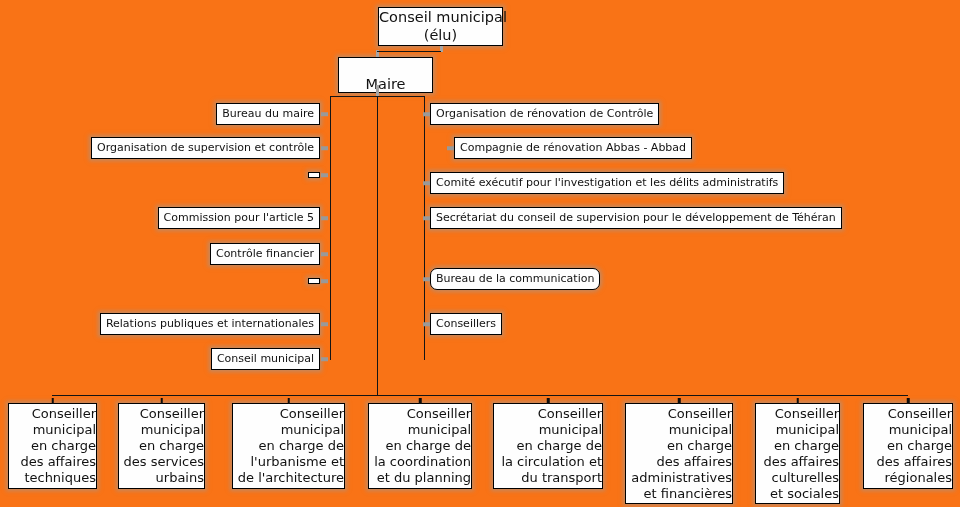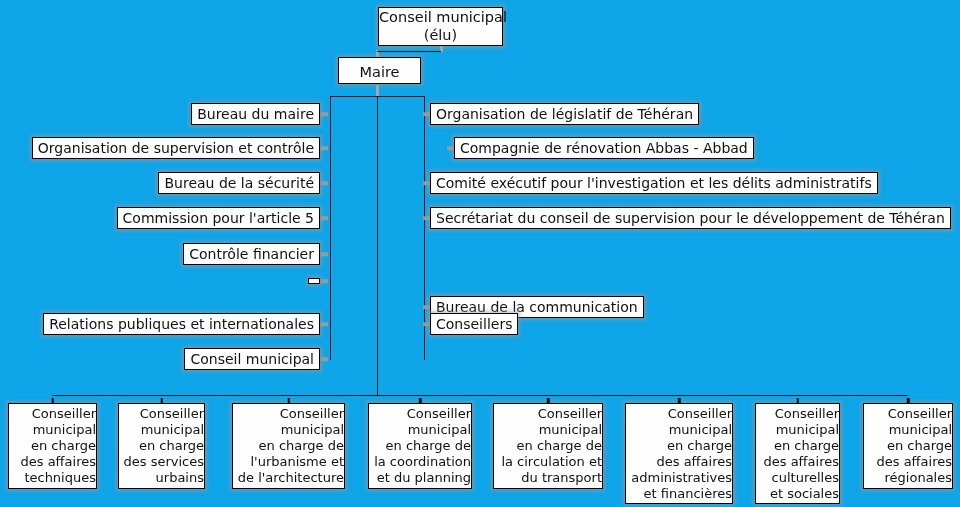--- a/index.html
+++ b/index.html
@@ -1,44 +1,44 @@
 <!DOCTYPE html>
 <html><head>
 <meta charset="utf-8">
 <style>
   html,body{margin:0;padding:0;background:#000;}
   .stage{
     position:relative;
     width:960px;height:507px;
-    background:#0ea5e9;
+    background:#f97316;
     overflow:hidden;
     font-family:"DejaVu Sans","Liberation Sans",sans-serif;
     color:#111;
   }
   .nbox{
     position:absolute;
     box-sizing:border-box;
     background:#fefefe;
     border:1.5px solid #000;
     box-shadow:0 0 4px 2px rgba(155,155,155,0.55);
-    font-size:14px;
+    font-size:11px;
     line-height:16px;
     padding:2px 5px;
     white-space:nowrap;
     text-align:center;
   }
   .b-left{right:640px;}
   .b-right{left:430px;}
   .b-root{
     left:378px;top:7px;width:125px;min-height:38px;
     font-size:14.5px;line-height:17.5px;white-space:pre;padding:1px 0;
   }
   .b-maire{
-    left:338px;top:57px;width:83px;height:27px;
-    font-size:14.5px;line-height:19px;padding:5px 0;
+    left:338px;top:57px;width:95px;height:27px;
+    font-size:14.5px;line-height:19px;padding:17px 0;
   }
   .b-dep{
     top:403px;
     font-size:13px;
     line-height:15.9px;
     white-space:pre;
     padding:2px 0;
     text-align:right;
   }
   .stub{
@@ -69,32 +69,32 @@
 
   <div class="trunk" style="left:377px;top:51px;width:64px;height:1px;"></div>
   <div class="trunk" style="left:330px;top:96px;width:95px;height:1px;"></div>
   <div class="trunk" style="left:330px;top:96px;width:1px;height:264px;"></div>
   <div class="trunk" style="left:424px;top:96px;width:1px;height:264px;"></div>
   <div class="trunk" style="left:377px;top:97px;width:1px;height:298px;"></div>
   <div class="trunk" style="left:52px;top:395px;width:856px;height:1px;"></div>
 
   <div class="nbox b-left" style="top:103px;"><span>Bureau du maire</span><span class="stub"></span></div>
   <div class="nbox b-left" style="top:137px;"><span>Organisation de supervision et contrôle</span><span class="stub"></span></div>
-  <div class="nbox b-left" style="top:172px;"><span>Bureau de la sécurité</span><span class="stub"></span></div>
+  <div class="nbox b-left" style="top:172px;"><span class="stub"></span></div>
   <div class="nbox b-left" style="top:207px;"><span>Commission pour l'article 5</span><span class="stub"></span></div>
   <div class="nbox b-left" style="top:243px;"><span>Contrôle financier</span><span class="stub"></span></div>
   <div class="nbox b-left" style="top:278px;"><span class="stub"></span></div>
   <div class="nbox b-left" style="top:313px;"><span>Relations publiques et internationales</span><span class="stub"></span></div>
   <div class="nbox b-left" style="top:348px;"><span>Conseil municipal</span><span class="stub"></span></div>
 
-  <div class="nbox b-right" style="top:103px;"><span>Organisation de législatif de Téhéran</span><span class="stub"></span></div>
+  <div class="nbox b-right" style="top:103px;"><span>Organisation de rénovation de Contrôle</span><span class="stub"></span></div>
   <div class="nbox b-right" style="top:137px;margin-left:24px;"><span>Compagnie de rénovation Abbas - Abbad</span><span class="stub"></span></div>
   <div class="nbox b-right" style="top:172px;"><span>Comité exécutif pour l'investigation et les délits administratifs</span><span class="stub"></span></div>
   <div class="nbox b-right" style="top:207px;"><span>Secrétariat du conseil de supervision pour le développement de Téhéran</span><span class="stub"></span></div>
-  <div class="nbox b-right" style="top:296px;"><span>Bureau de la communication</span><span class="stub"></span></div>
+  <div class="nbox b-right" style="top:268px;border-radius:7px;"><span>Bureau de la communication</span><span class="stub"></span></div>
   <div class="nbox b-right" style="top:313px;"><span>Conseillers</span><span class="stub"></span></div>
 
   <div class="nbox b-dep" style="left:8px;width:89px;"><span class="notch"></span><span>Conseiller
 municipal
 en charge
 des affaires
 techniques</span></div>
   <div class="nbox b-dep" style="left:118px;width:87px;"><span class="notch"></span><span>Conseiller
 municipal
 en charge

